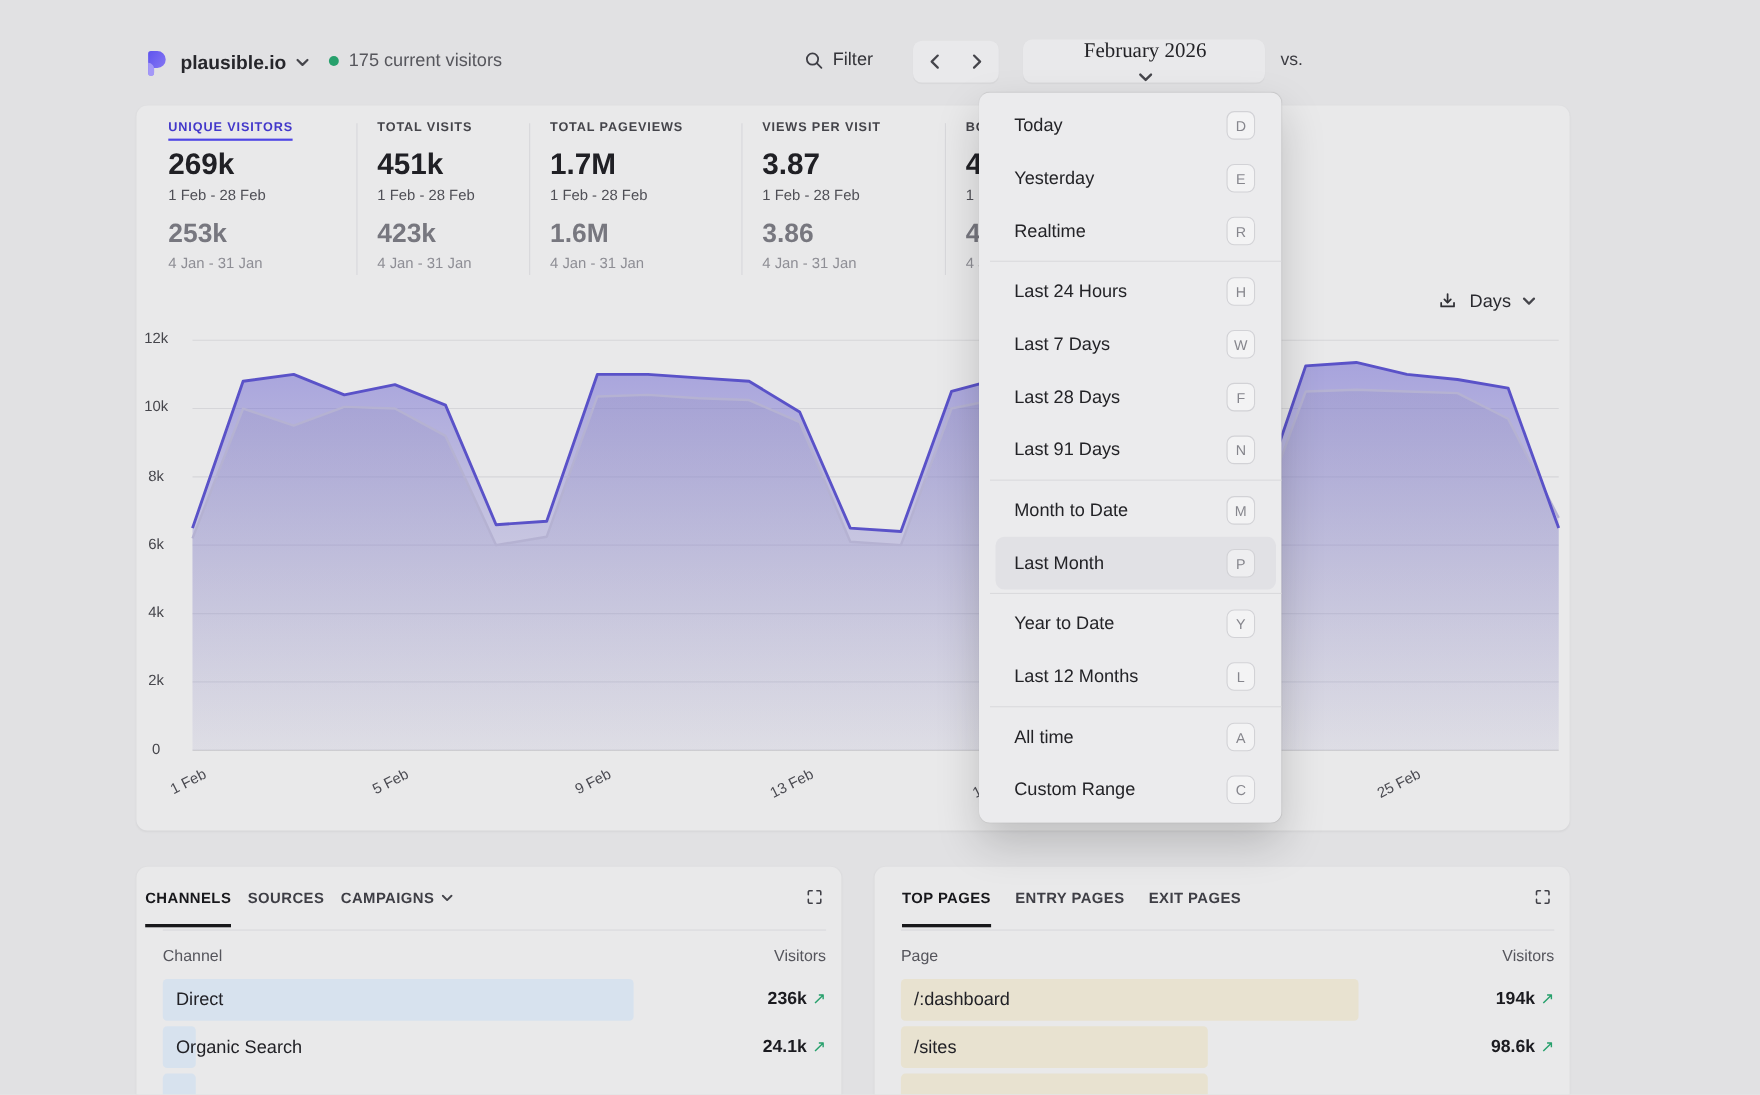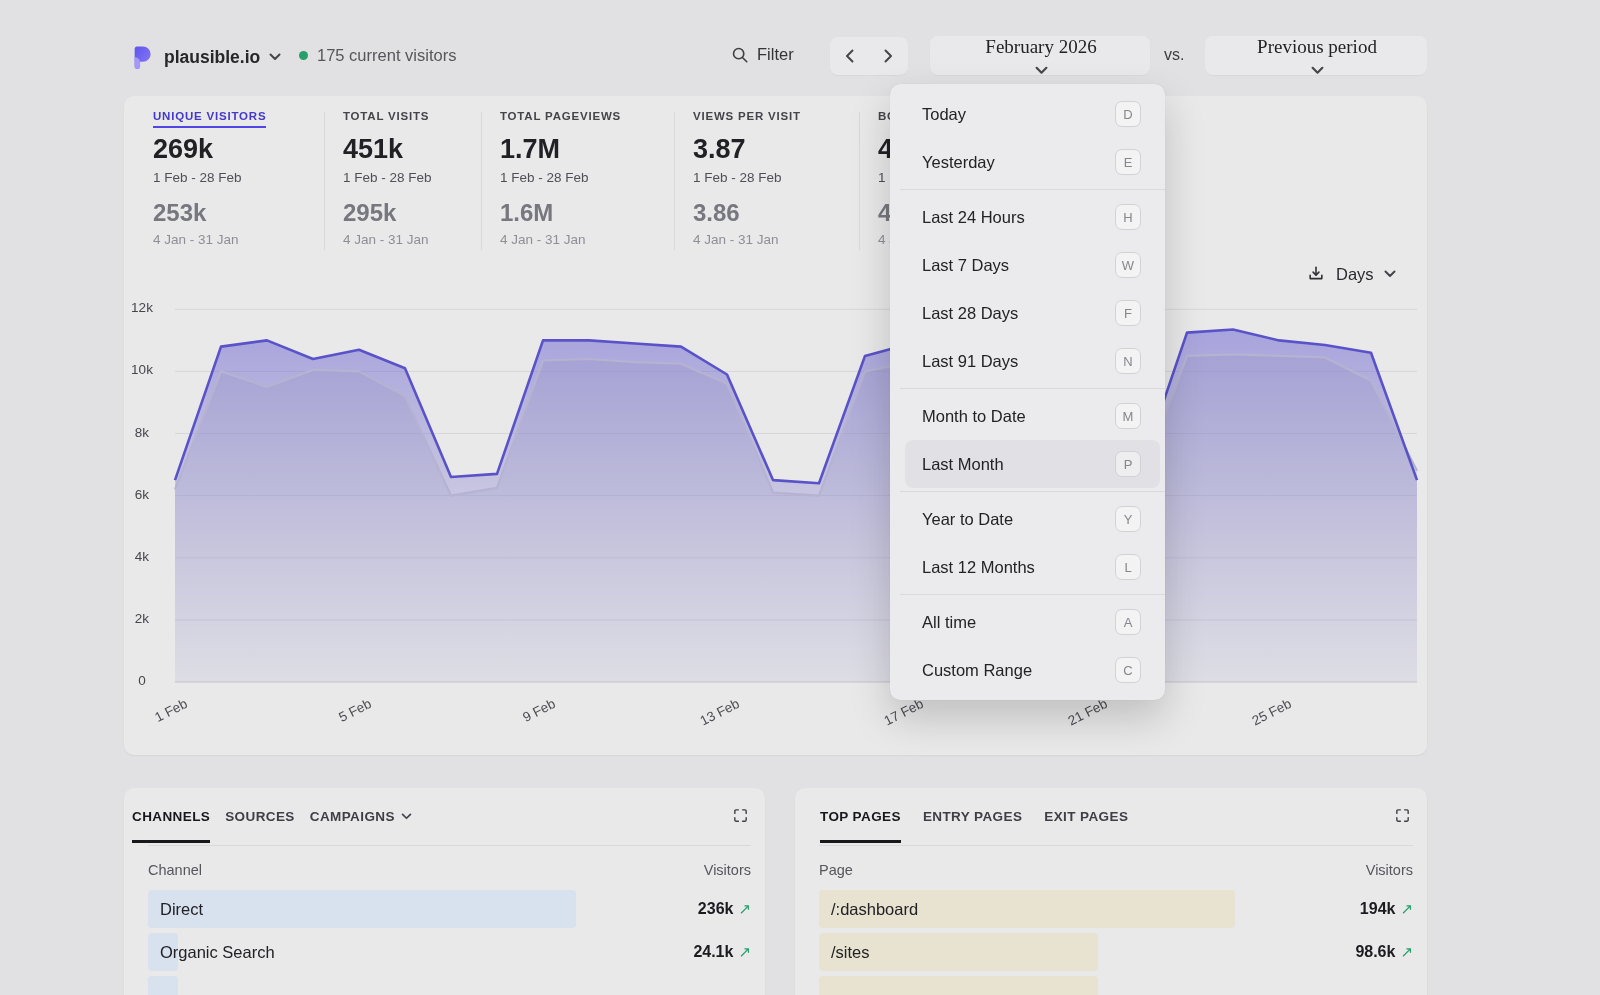--- a/index.html
+++ b/index.html
@@ -137,41 +137,35 @@
 
   <button class="abs pill select-btn date-btn">
     <span>February 2026</span>
     <svg class="chev" width="13" height="9" viewBox="0 0 12 8">
         <path d="M1.5 1.5 6 6l4.5-4.5"></path>
       </svg>
   </button>
 
   <span class="abs vs">vs.</span>
 
-  <button class="abs pill select-btn cmp-btn">
-    <span>Previous period</span>
-    <svg class="chev" width="13" height="9" viewBox="0 0 12 8">
-        <path d="M1.5 1.5 6 6l4.5-4.5"></path>
-      </svg>
-  </button>
 
   <div class="abs card chart-card">
     <div id="stats-row">
         <div class="abs stat active" style="left: 29px;">
     <div class="stat-label"><span>UNIQUE VISITORS</span></div>
     <div class="stat-value">269k</div>
     <div class="stat-period">1 Feb - 28 Feb</div>
     <div class="stat-prev-value">253k</div>
     <div class="stat-prev-period">4 Jan - 31 Jan</div>
   </div>
         <div class="abs stat" style="left: 219px;">
     <div class="stat-label"><span>TOTAL VISITS</span></div>
     <div class="stat-value">451k</div>
     <div class="stat-period">1 Feb - 28 Feb</div>
-    <div class="stat-prev-value">295k</div>
+    <div class="stat-prev-value">423k</div>
     <div class="stat-prev-period">4 Jan - 31 Jan</div>
   </div>
         <div class="abs stat" style="left: 376px;">
     <div class="stat-label"><span>TOTAL PAGEVIEWS</span></div>
     <div class="stat-value">1.7M</div>
     <div class="stat-period">1 Feb - 28 Feb</div>
     <div class="stat-prev-value">1.6M</div>
     <div class="stat-prev-period">4 Jan - 31 Jan</div>
   </div>
         <div class="abs stat" style="left: 569px;">
@@ -361,20 +355,24 @@
 
   <div class="abs menu" id="menu">
       <div class="mi">
     <span>Today</span>
     <kbd class="kbd">D</kbd>
   </div>
       <div class="mi">
     <span>Yesterday</span>
     <kbd class="kbd">E</kbd>
   </div>
+      <div class="mi">
+    <span>Realtime</span>
+    <kbd class="kbd">R</kbd>
+  </div>
       <hr>
       <div class="mi">
     <span>Last 24 Hours</span>
     <kbd class="kbd">H</kbd>
   </div>
       <div class="mi">
     <span>Last 7 Days</span>
     <kbd class="kbd">W</kbd>
   </div>
       <div class="mi">

